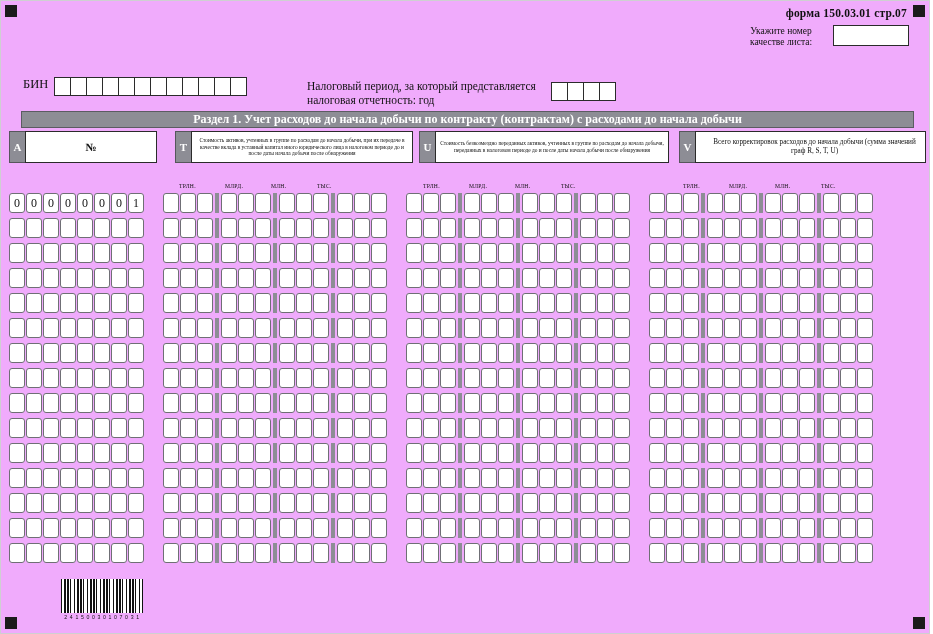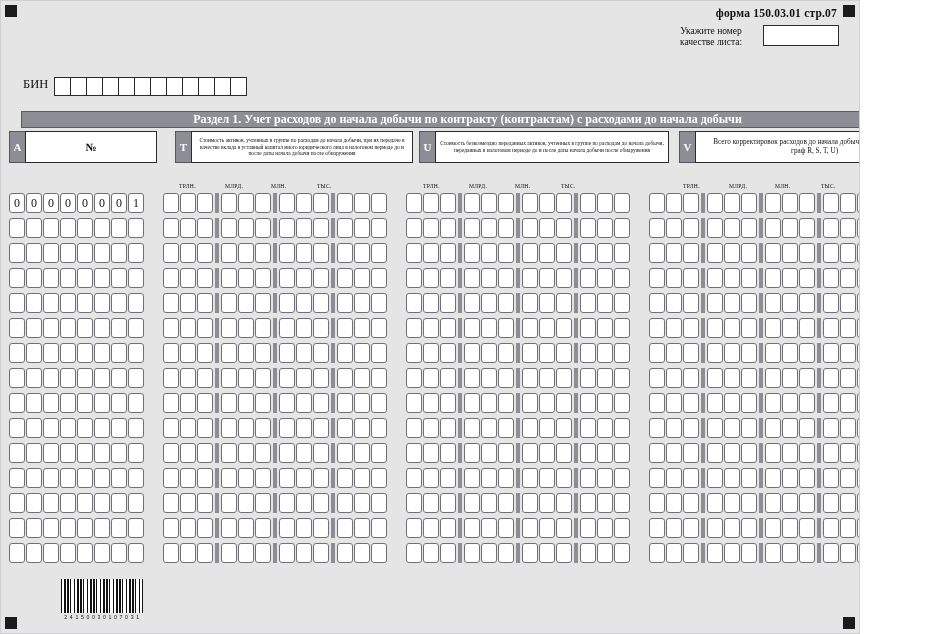--- a/index.html
+++ b/index.html
@@ -5,23 +5,23 @@
   html, body {
     margin: 0;
     padding: 0;
     background: #ffffff;
   }
   body {
     font-family: "Liberation Serif", serif;
   }
   #page {
     position: relative;
-    width: 860px;
+    width: 930px;
     height: 634px;
-    background: #e5e5e5;
+    background: #f0abfc;
     overflow: hidden;
     border: 1px solid #cfcfd2;
     box-sizing: border-box;
   }
   
   .reg {
     position: absolute;
     width: 12px;
     height: 12px;
     background: #1b1b1b;
@@ -286,20 +286,29 @@
         <div class="cell"></div>
         <div class="cell"></div>
         <div class="cell"></div>
         <div class="cell"></div>
         <div class="cell"></div>
         <div class="cell"></div>
         <div class="cell"></div>
       </div>
   </div>
 
+  <div class="period-block">
+    <div class="period-label">Налоговый период, за который представляется налоговая отчетность: год</div>
+    <div class="period-cells cells" id="period-cells">
+        <div class="cell"></div>
+        <div class="cell"></div>
+        <div class="cell"></div>
+        <div class="cell"></div>
+      </div>
+  </div>
 
   <div class="section-bar">Раздел 1. Учет расходов до начала добычи по контракту (контрактам) с расходами до начала добычи</div>
 
   <div class="headers">
     <div class="hdr" id="hdrA">
       <div class="tag">A</div>
       <div class="body big">№</div>
     </div>
     <div class="hdr" id="hdrT">
       <div class="tag">T</div>

